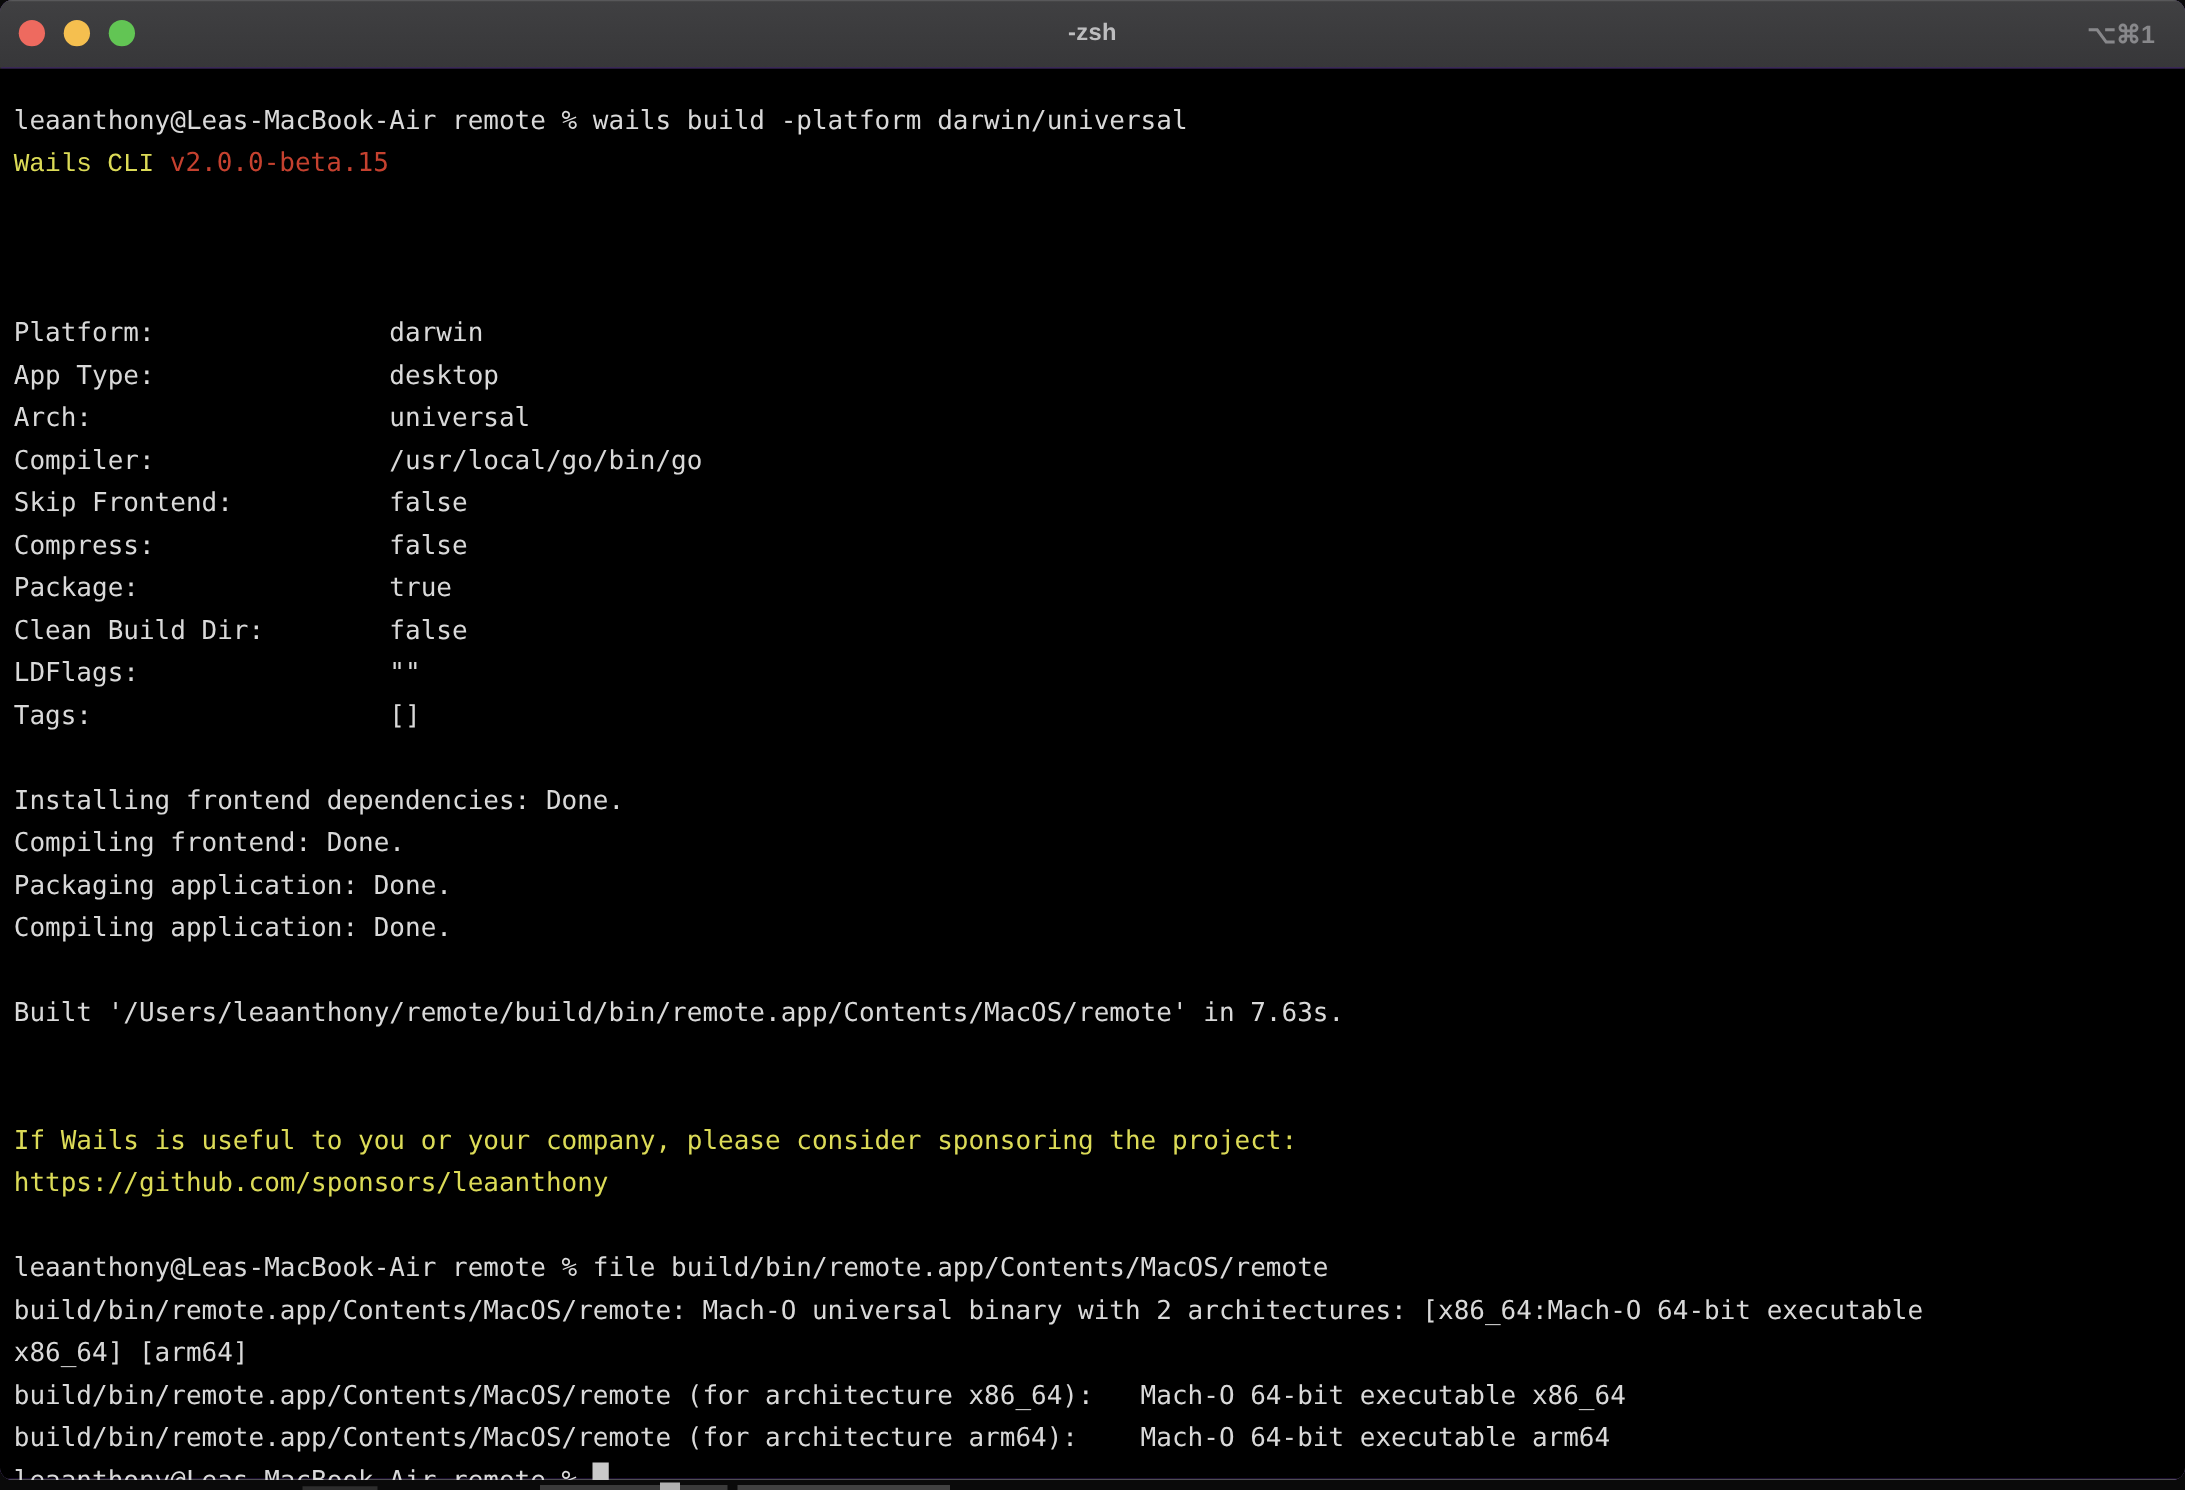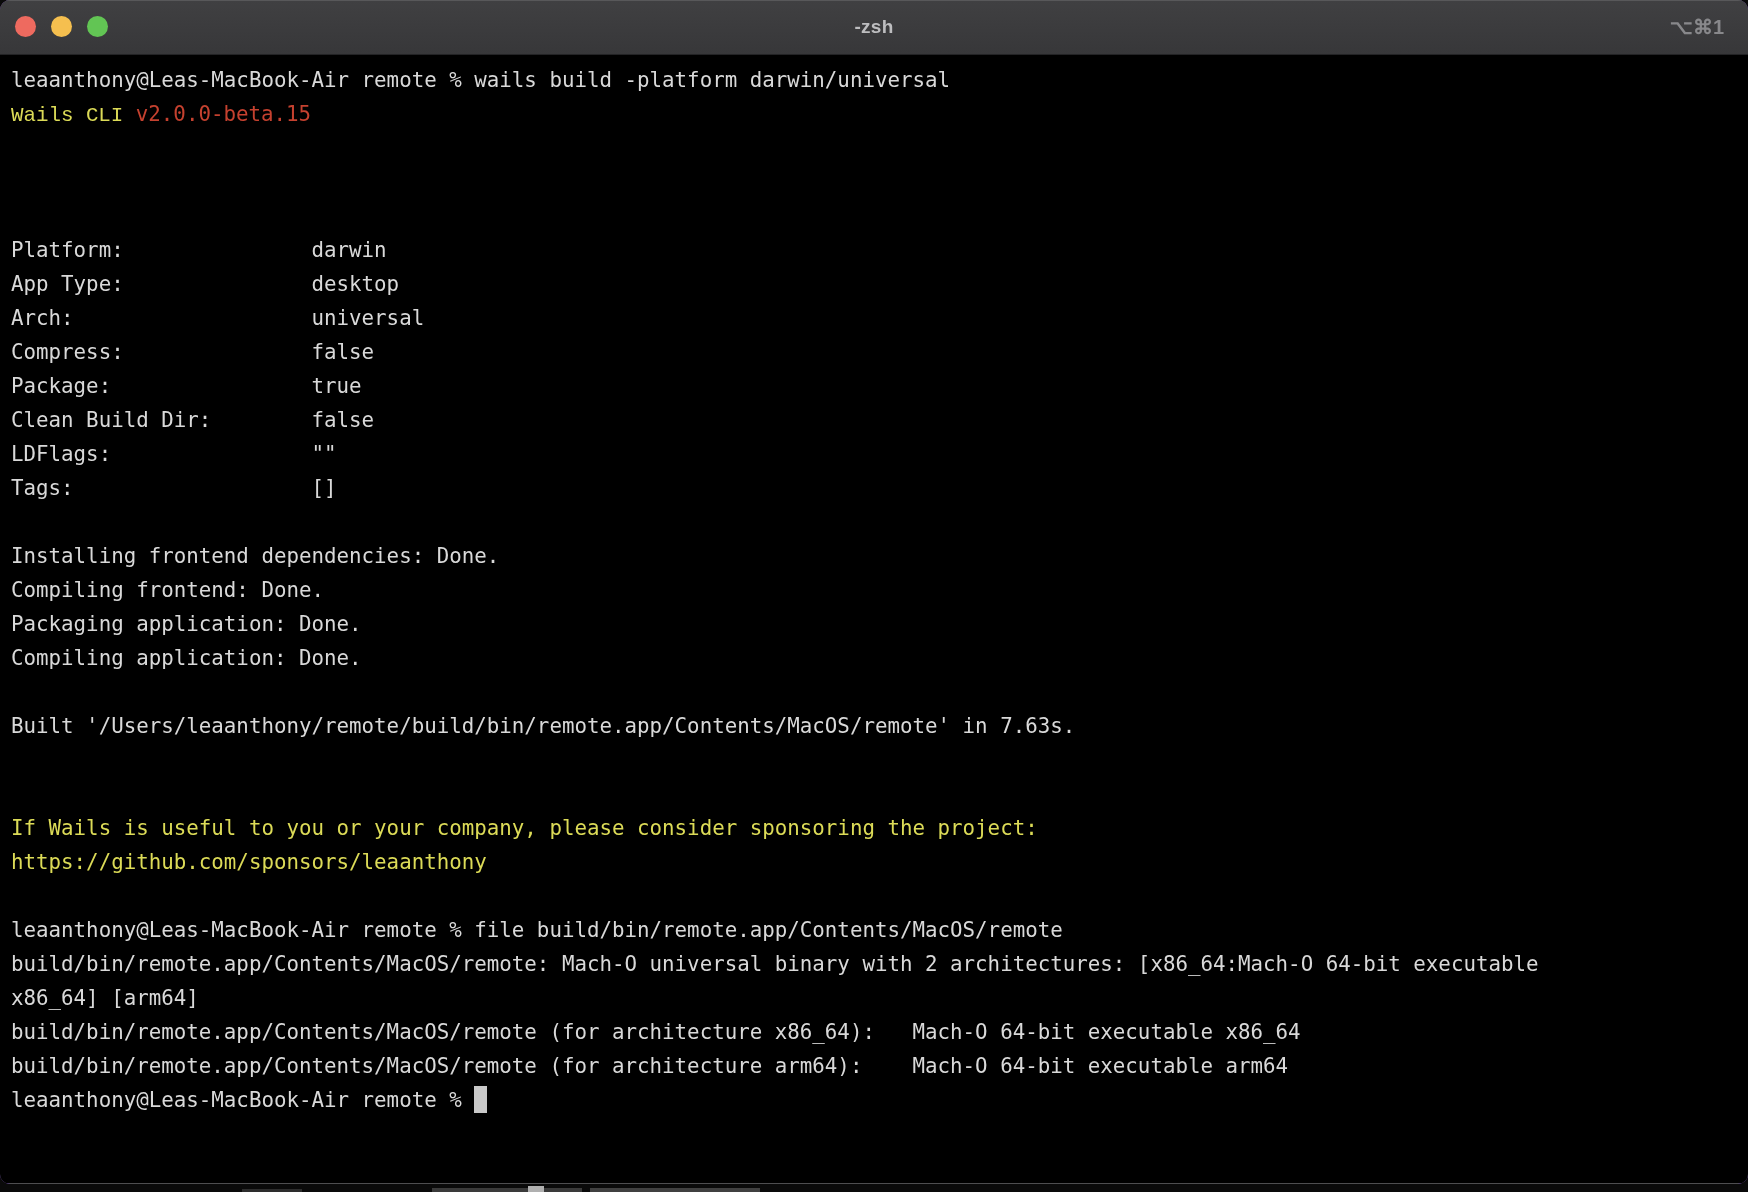--- a/index.html
+++ b/index.html
@@ -47,21 +47,21 @@
     position: absolute;
     right: 24px; top: 0; bottom: 0;
     display: flex; align-items: center;
     font-family: "Liberation Sans", sans-serif;
     font-size: 20px; font-weight: bold;
     color: #88888b;
   }
   .terminal {
     position: relative;
     height: 1128px;
-    padding: 8px 0 0 11px;
+    padding: 24px 0 0 11px;
     background: #000000;
     font-size: 20.8px;
     line-height: 34px;
     cursor: text;
   }
   .t-line {
     height: 34px;
     white-space: pre;
   }
   .cursor {
@@ -93,20 +93,22 @@
   </div>
   <div class="terminal" id="terminal" style="background: rgb(0, 0, 0);">
       <div class="t-line"><span style="color: rgb(217, 217, 217);">leaanthony@Leas-MacBook-Air remote % wails build -platform darwin/universal</span></div>
       <div class="t-line"><span style="color: rgb(220, 219, 87); font-family: Liberation Mono, monospace;">Wails CLI </span><span style="color: rgb(197, 65, 47);">v2.0.0-beta.15</span></div>
       <div class="t-line"></div>
       <div class="t-line"></div>
       <div class="t-line"></div>
       <div class="t-line"><span style="color: rgb(217, 217, 217);">Platform:               darwin</span></div>
       <div class="t-line"><span style="color: rgb(217, 217, 217);">App Type:               desktop</span></div>
       <div class="t-line"><span style="color: rgb(217, 217, 217);">Arch:                   universal</span></div>
+      <div class="t-line"><span style="color: rgb(217, 217, 217);">Compiler:               /usr/local/go/bin/go</span></div>
+      <div class="t-line"><span style="color: rgb(217, 217, 217);">Skip Frontend:          false</span></div>
       <div class="t-line"><span style="color: rgb(217, 217, 217);">Compress:               false</span></div>
       <div class="t-line"><span style="color: rgb(217, 217, 217);">Package:                true</span></div>
       <div class="t-line"><span style="color: rgb(217, 217, 217);">Clean Build Dir:        false</span></div>
       <div class="t-line"><span style="color: rgb(217, 217, 217);">LDFlags:                ""</span></div>
       <div class="t-line"><span style="color: rgb(217, 217, 217);">Tags:                   []</span></div>
       <div class="t-line"></div>
       <div class="t-line"><span style="color: rgb(217, 217, 217);">Installing frontend dependencies: Done.</span></div>
       <div class="t-line"><span style="color: rgb(217, 217, 217);">Compiling frontend: Done.</span></div>
       <div class="t-line"><span style="color: rgb(217, 217, 217);">Packaging application: Done.</span></div>
       <div class="t-line"><span style="color: rgb(217, 217, 217);">Compiling application: Done.</span></div>

